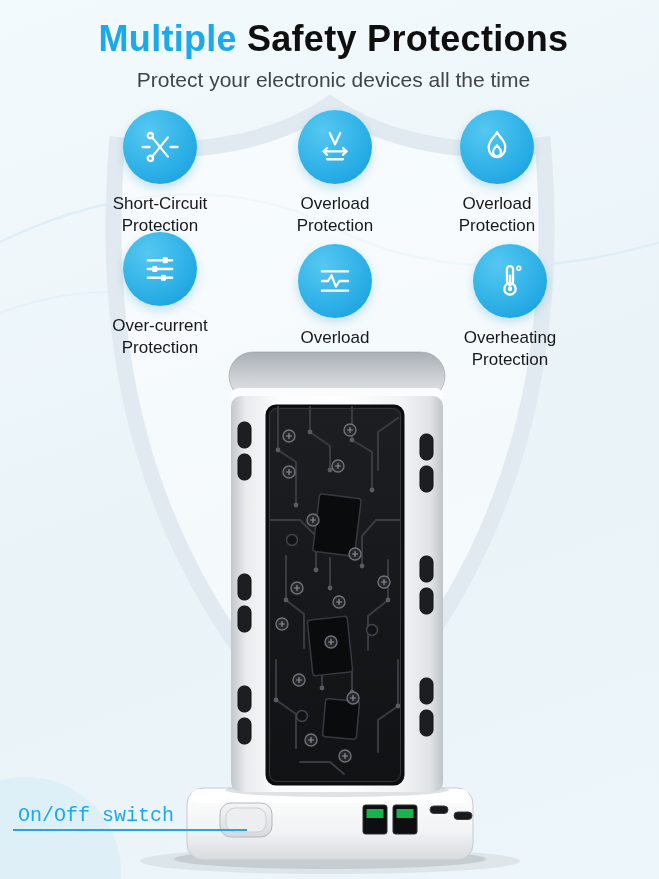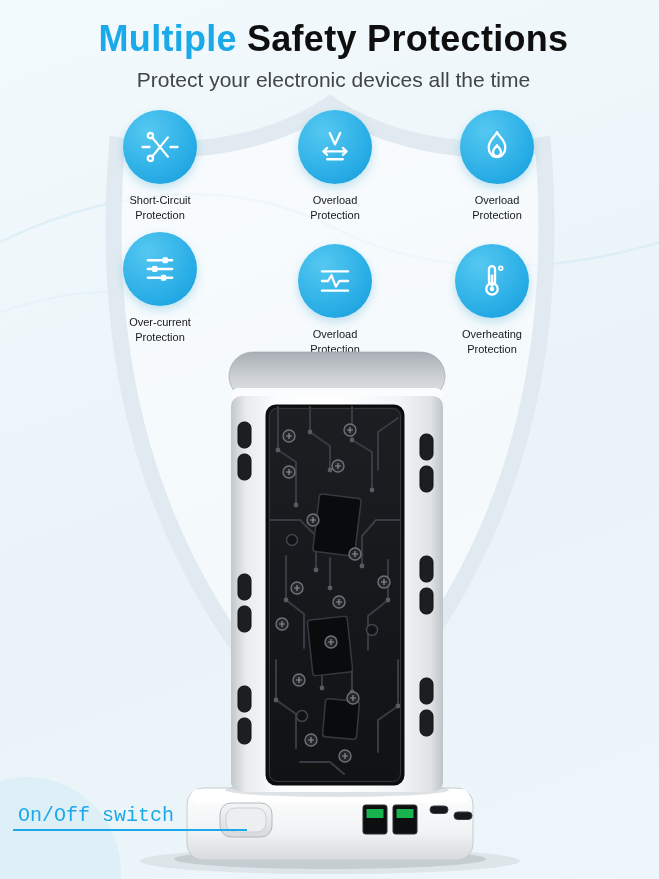--- a/index.html
+++ b/index.html
@@ -45,21 +45,21 @@
   .circle {
     width: 74px; height: 74px; margin: 0 auto;
     border-radius: 50%;
     background: radial-gradient(circle at 34% 28%, #55c8f1 0%, var(--icon-circle, #2aaee6) 62%, #159adb 100%);
     box-shadow: 0 4px 10px rgba(26, 150, 200, 0.25);
     display: flex; align-items: center; justify-content: center;
   }
   .circle svg { display: block; }
   .feature .label {
     margin-top: 9px;
-    font-size: 11px; line-height: 1.32;
+    font-size: 17px; line-height: 1.32;
     color: #17191b;
     white-space: pre-line;
     text-align: center;
   }
 
   .switch-label {
     position: absolute; left: 18px; top: 804px; z-index: 3;
     font-size: 20px; color: var(--accent, #1ba9e9); font-family: Liberation Mono, monospace;
   }
   .switch-line {
@@ -150,21 +150,21 @@
       <svg width="42" height="42" viewBox="0 0 48 48" fill="none" stroke="#fff" stroke-width="2.6" stroke-linecap="round" stroke-linejoin="round">
         <line x1="9" y1="13" x2="39" y2="13"></line>
         <line x1="9" y1="35" x2="39" y2="35"></line>
         <polyline points="9,24 16,24 20,17.5 25,30.5 29,24 39,24"></polyline>
       </svg>
     </div>
     <div class="label">Overload
 Protection</div>
   </div>
 
-  <div class="feature" style="left:412px;top:244px">
+  <div class="feature" style="left:430px;top:244px">
     <div class="circle">
       <svg width="42" height="42" viewBox="0 0 48 48" fill="none" stroke="#fff" stroke-width="2.6" stroke-linecap="round" stroke-linejoin="round">
         <rect x="20.5" y="7" width="7" height="21" rx="3.5"></rect>
         <circle cx="24" cy="33" r="6.5"></circle>
         <circle cx="24" cy="33" r="2.6" fill="#fff" stroke="none"></circle>
         <line x1="24" y1="18" x2="24" y2="29" stroke-width="3"></line>
         <circle cx="34" cy="9.5" r="2.2" stroke-width="1.8"></circle>
       </svg>
     </div>
     <div class="label">Overheating

